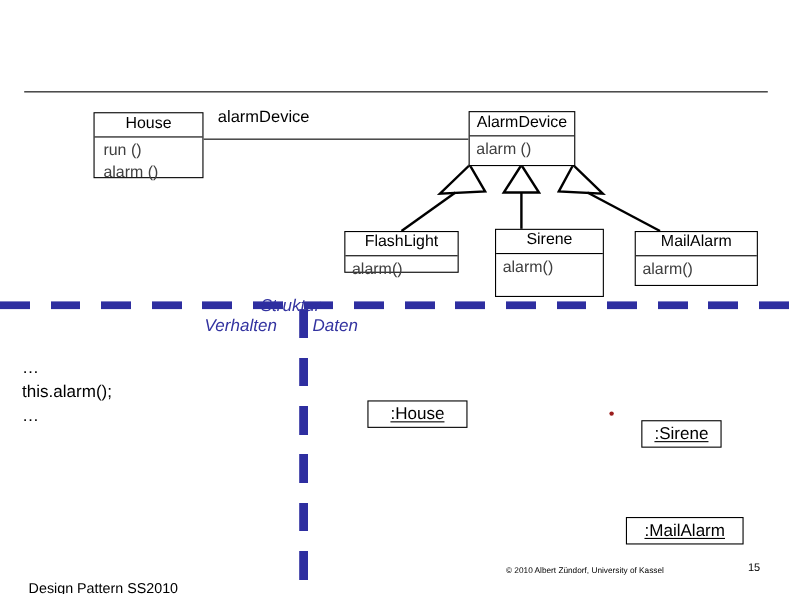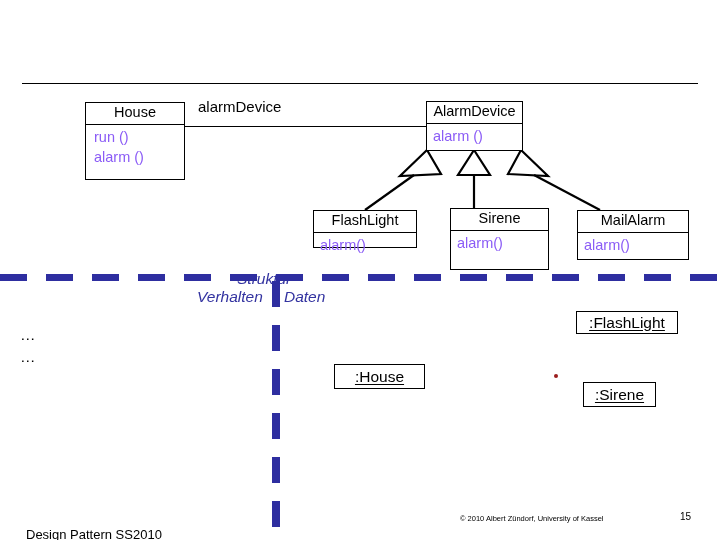--- a/index.html
+++ b/index.html
@@ -55,21 +55,21 @@
     white-space: nowrap;
     line-height: 1.1;
   }
   .uml-class .cls-sep {
     border-top: 1.6px solid #000000;
     height: 0;
     font-size: 0;
   }
   .uml-class .cls-ops {
     font-size: 14.5px;
-    color: #8b5cf6;
+    color: #404040;
     padding: 3px 0 4px 8px;
     line-height: 1.35;
     white-space: nowrap;
   }
   .uml-class .cls-ops div { white-space: nowrap; }
 
   
   .assoc-line {
     position: absolute;
     background: #000000;
@@ -197,21 +197,21 @@
     <polygon points="427,150 400,176 441,174" fill="#ffffff" stroke="#000000" stroke-width="2.2"></polygon>
     <line x1="414" y1="175" x2="365" y2="210" stroke="#000000" stroke-width="2.2"></line>
 
     <polygon points="474,150 458,175 490,175" fill="#ffffff" stroke="#000000" stroke-width="2.2"></polygon>
     <line x1="474" y1="175" x2="474" y2="210" stroke="#000000" stroke-width="2.2"></line>
 
     <polygon points="521,150 508,174 548,176" fill="#ffffff" stroke="#000000" stroke-width="2.2"></polygon>
     <line x1="534" y1="175" x2="600" y2="210" stroke="#000000" stroke-width="2.2"></line>
   </svg>
 
-  <div class="uml-class" style="left:85px; top:102px; width:100px; height:78px;">
+  <div class="uml-class" style="left:85px; top:102px; width:100px; height:60px;">
     <div class="cls-name">House</div>
     <div class="cls-sep"></div>
     <div class="cls-ops">
       <div>run ()</div>
       <div>alarm ()</div>
     </div>
   </div>
 
   <div class="uml-class" style="left:426px; top:101px; width:97px; height:50px;">
     <div class="cls-name">AlarmDevice</div>
@@ -239,43 +239,44 @@
 
   <div class="uml-class" style="left:577px; top:210px; width:112px; height:50px;">
     <div class="cls-name">MailAlarm</div>
     <div class="cls-sep"></div>
     <div class="cls-ops" style="padding-left:6px;">
       <div>alarm()</div>
     </div>
   </div>
 
   <div class="zone-label" style="left:237px; top:258px;margin-top:12px;">Struktur</div>
-  <div class="zone-label" style="left:197px; top:288px;">Verhalten</div>
+  <div class="zone-label" style="left:186px; top:288px;">Verhalten</div>
   <div class="zone-label" style="left:284px; top:288px;">Daten</div>
 
   <div class="divider-h"></div>
   <div class="divider-v"></div>
 
   <div class="code-block">
     <div>…</div>
+    <div>this.alarm();</div>
     <div>…</div>
   </div>
 
-  <div class="uml-object" style="left:576px; top:311px; width:102px; height:23px;">
-    <span class="obj-name">:FlashLight</span>
-  </div>
 
   <div class="uml-object" style="left:334px; top:364px; width:91px; height:25px;">
     <span class="obj-name">:House</span>
   </div>
 
   <div class="uml-object" style="left:583px; top:382px; width:73px; height:25px;">
     <span class="obj-name">:Sirene</span>
   </div>
 
+  <div class="uml-object" style="left:569px; top:470px; width:107px; height:25px;">
+    <span class="obj-name">:MailAlarm</span>
+  </div>
 
   <div class="red-dot" style="left:554px; top:374px;"></div>
 
   <div class="footer-left">Design Pattern SS2010</div>
   <div class="footer-center">© 2010 Albert Zündorf, University of Kassel</div>
   <div class="footer-page">15</div>
 
 </div>
 
 </body></html>

